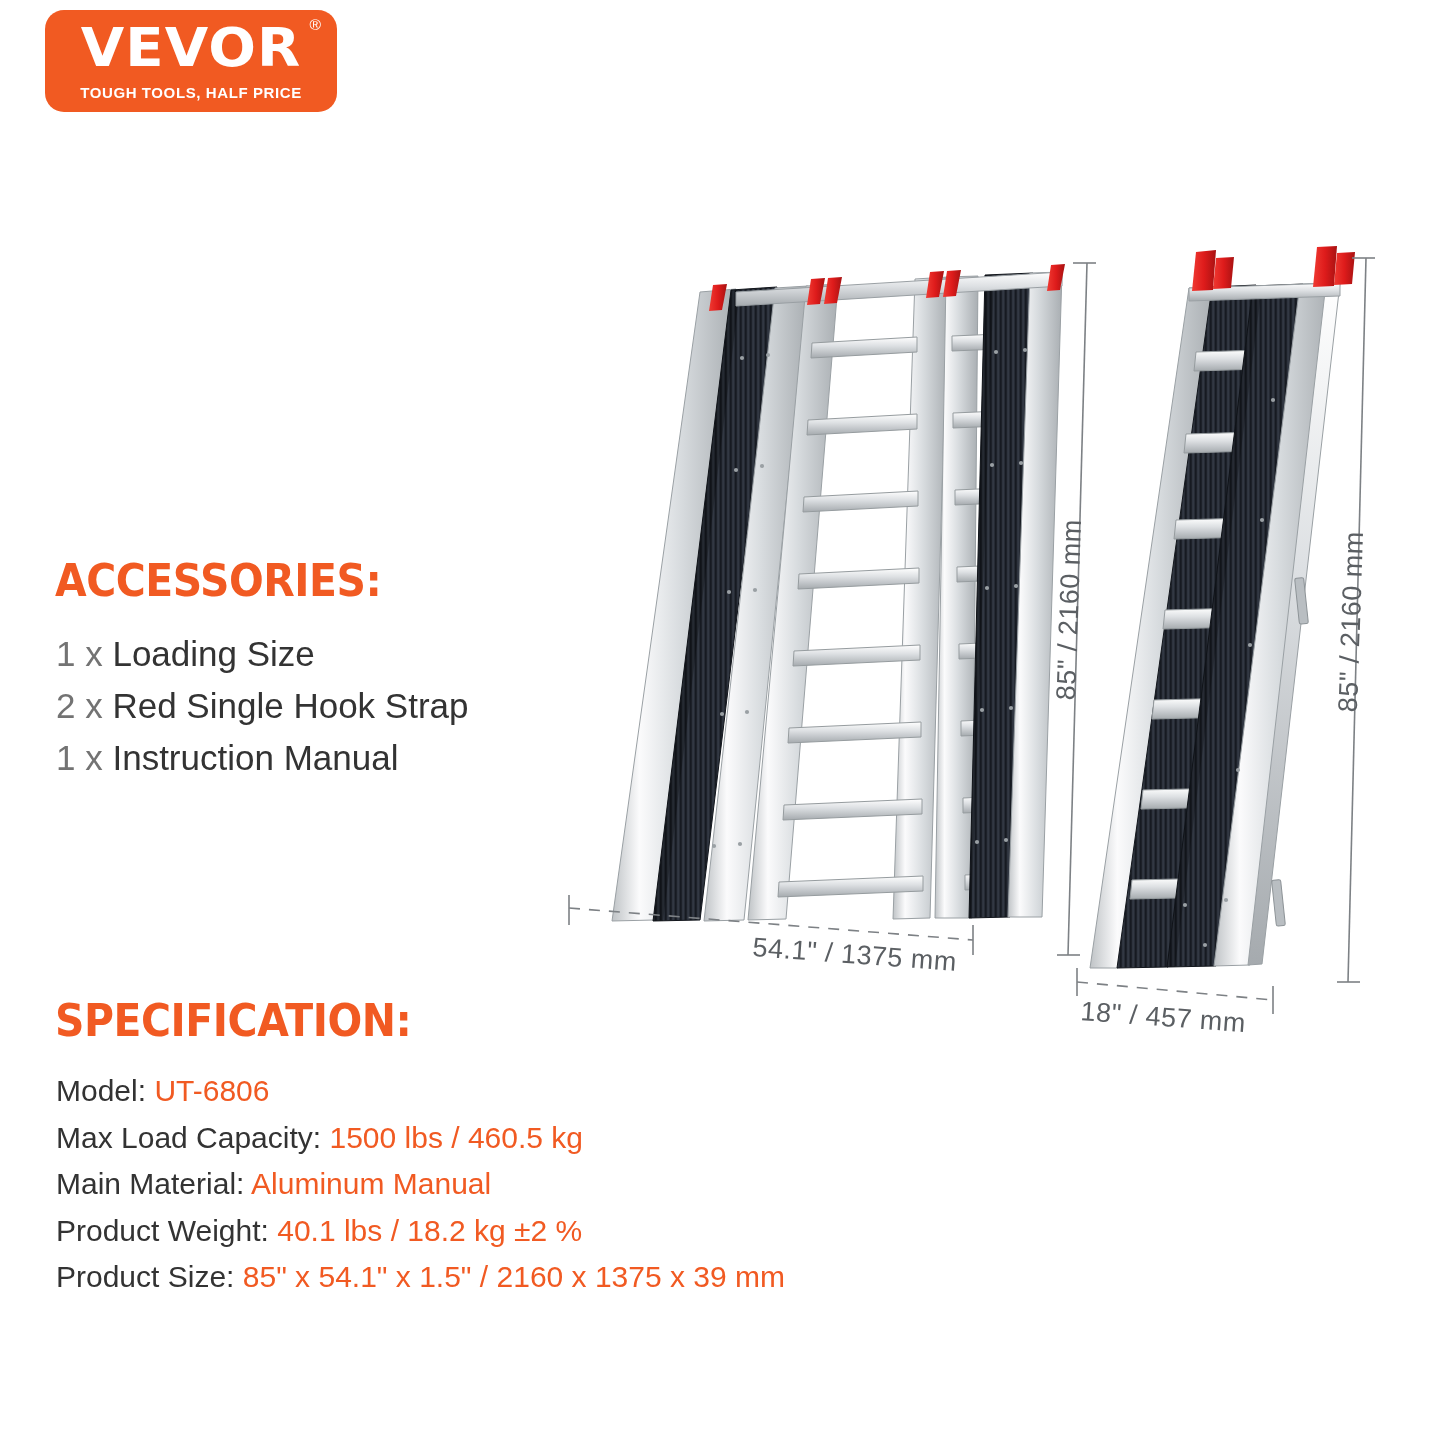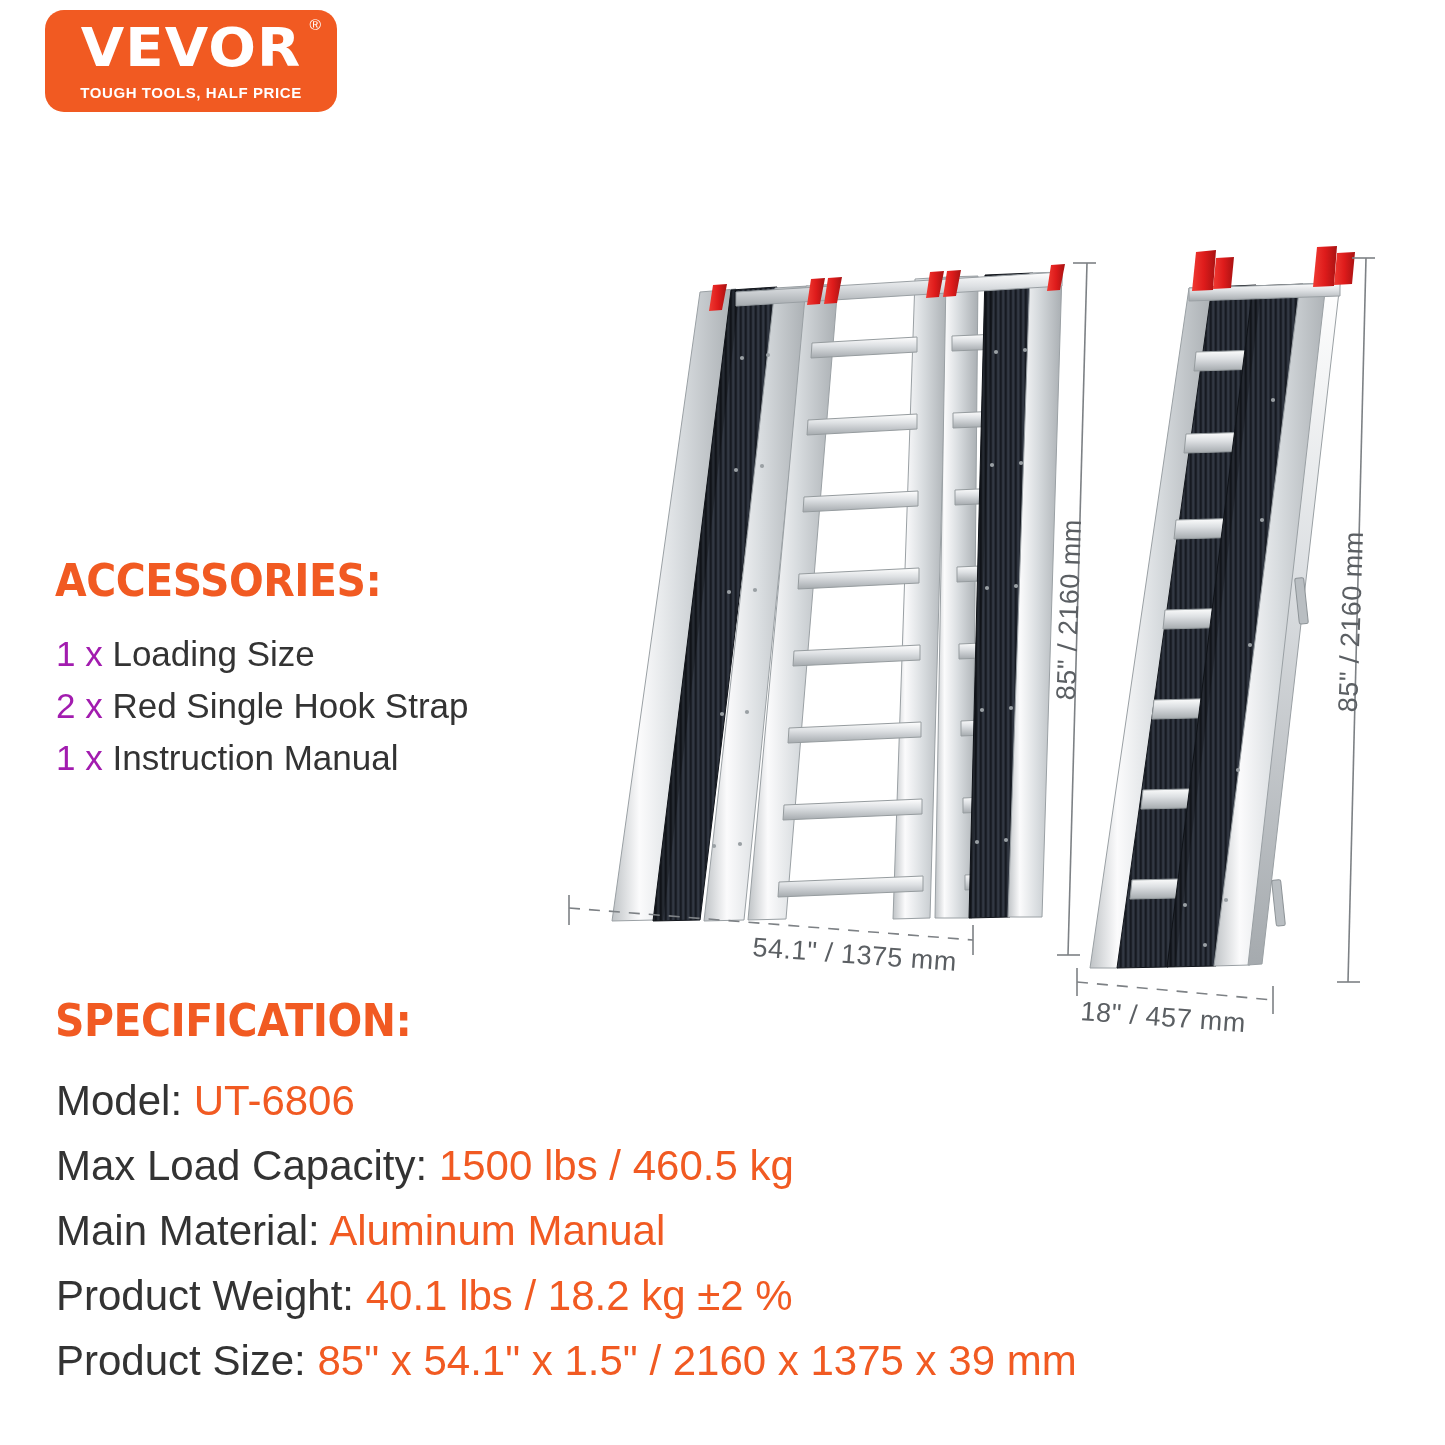--- a/index.html
+++ b/index.html
@@ -39,25 +39,25 @@
     font-size:44px;letter-spacing:-0.5px;transform:scaleX(.93);
     transform-origin:left center;white-space:nowrap;
   }
   #acc-head{left:55px;top:555px;}
   #spec-head{left:55px;top:995px;}
 
   .acc-list{position:absolute;left:56px;top:628px;width:620px;}
   .acc-row{
     font-size:35px;color:#333333;line-height:1.49;white-space:nowrap;
   }
-  .acc-qty{color:#a21caf;}
+  .acc-qty{color:#737373;}
 
   .spec-list{position:absolute;left:56px;top:1068px;width:1100px;}
   .spec-row{
-    font-size:42px;color:#333333;line-height:1.55;white-space:nowrap;
+    font-size:30px;color:#333333;line-height:1.55;white-space:nowrap;
   }
   .spec-val{color:#F15A22;}
 
   
   .art{position:absolute;left:0;top:0;width:1445px;height:1445px;
        pointer-events:none;}
 
   .dimtext{
     font-family:"Liberation Sans", sans-serif;
     fill:#5b5f63;font-size:27px;letter-spacing:.5px;

